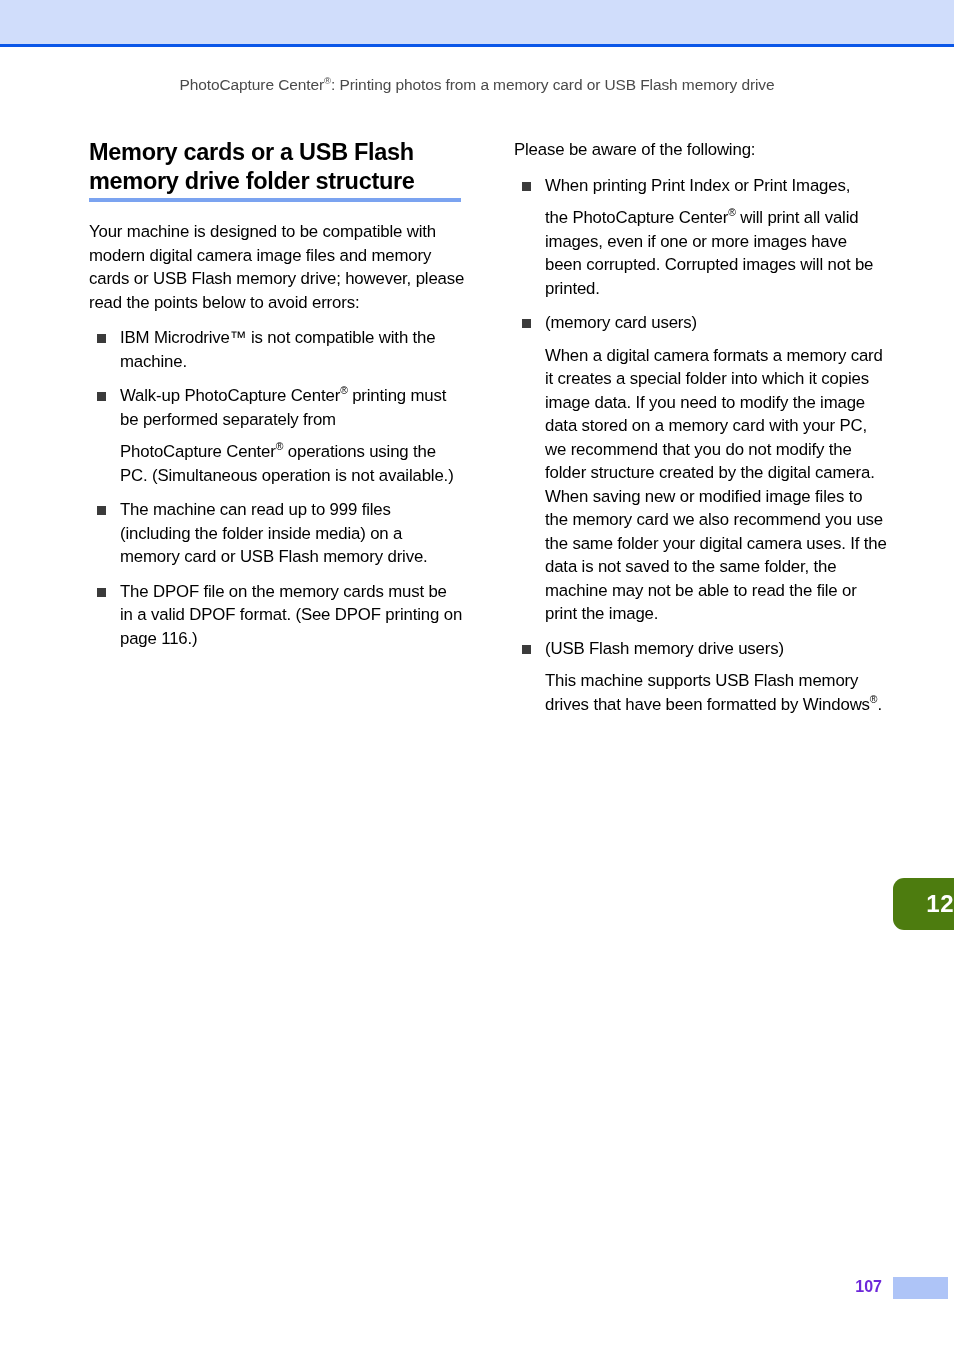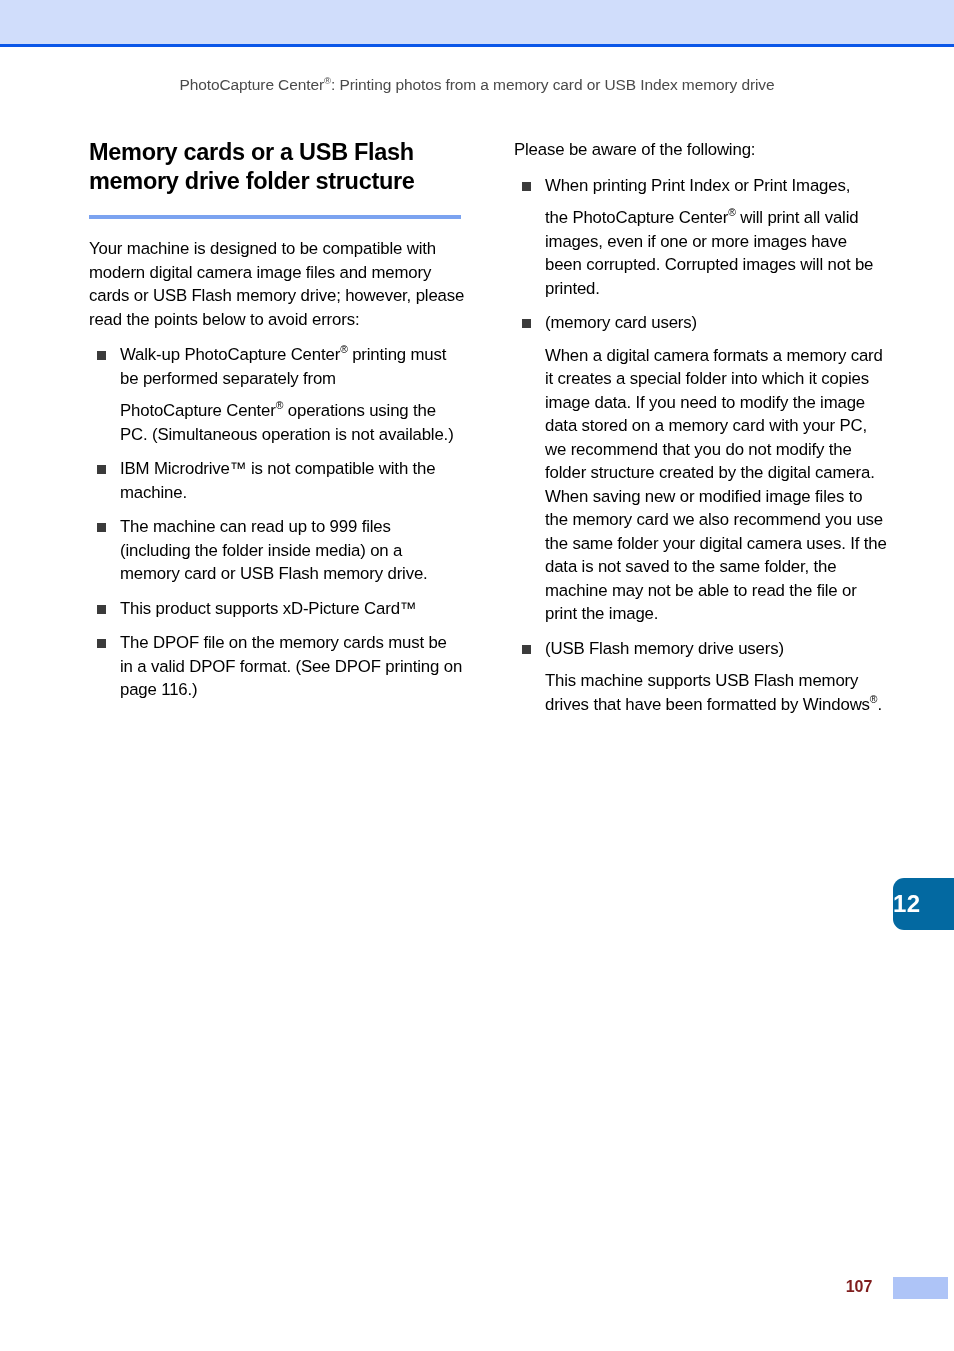--- a/index.html
+++ b/index.html
@@ -64,21 +64,21 @@
     left: 514px;
     width: 378px;
   }
 
   
   .section-heading {
     font-size: 23.5px;
     font-weight: bold;
     line-height: 29px;
     letter-spacing: -0.3px;
-    margin: 0 0 19px 0;
+    margin: 0 0 2px 0;
     color: #000;
   }
   .heading-rule {
     width: 372px;
     height: 4px;
     background: #7ba3f0;
     margin: 0 0 18px 0;
   }
 
   .intro-para {
@@ -125,97 +125,96 @@
   }
   .italic { }
 
   
   .chapter-tab {
     position: absolute;
     left: 893px;
     top: 878px;
     width: 61px;
     height: 52px;
-    background: #0369a1;
+    background: #4d7c0f;
     border-radius: 11px 0 0 11px;
     color: #ffffff;
     font-size: 24px;
     font-weight: bold;
     display: flex;
     align-items: center;
-    justify-content: flex-start;
+    justify-content: flex-end;
     letter-spacing: 0.5px;
   }
 
   
   .footer-page-number {
     position: absolute;
     left: 836px;
     top: 1278px;
     width: 46px;
-    text-align: center;
+    text-align: right;
     font-size: 16px;
     font-weight: bold;
-    color: #7f1d1d;
+    color: #6d28d9;
   }
   .footer-block {
     position: absolute;
     left: 893px;
     top: 1277px;
     width: 55px;
     height: 22px;
     background: #aec4f7;
   }
 </style>
 </head>
 <body>
 
 <div class="header-band"></div>
 <div class="header-rule"></div>
 <div class="running-head">
-  <span>PhotoCapture Center</span><sup>®</sup><span>: Printing photos from a memory card or USB Index memory drive</span>
+  <span>PhotoCapture Center</span><sup>®</sup><span>: Printing photos from a memory card or USB Flash memory drive</span>
 </div>
 
 <div class="page-body">
 
   <div class="col col-left">
 
     <h1 class="section-heading">
       <span>Memory cards or a USB Flash</span><br>
       <span>memory drive folder structure</span>
     </h1>
     <div class="heading-rule"></div>
 
     <p class="intro-para">Your machine is designed to be compatible with modern digital camera image files and memory cards or USB Flash memory drive; however, please read the points below to avoid errors:</p>
 
     <ul class="bullets">
 
 
       <li>
         <span class="bullet-marker"></span>
+        <span>IBM Microdrive™ is not compatible with the machine.</span>
+      </li>
+
+      <li>
+        <span class="bullet-marker"></span>
         <span>Walk-up PhotoCapture Center</span><sup>®</sup><span> printing must be performed separately from</span>
         <div class="sub-para">
           <span>PhotoCapture Center</span><sup>®</sup><span> operations using the PC. (Simultaneous operation is not available.)</span>
         </div>
       </li>
 
       <li>
         <span class="bullet-marker"></span>
-        <span>IBM Microdrive™ is not compatible with the machine.</span>
-      </li>
-
-      <li>
-        <span class="bullet-marker"></span>
         <span>The machine can read up to 999 files (including the folder inside media) on a memory card or USB Flash memory drive.</span>
       </li>
 
 
       <li>
         <span class="bullet-marker"></span>
-        <span>This product supports xD-Picture Card™</span>
       </li>
 
       <li>
         <span class="bullet-marker"></span>
         <span>The DPOF file on the memory cards must be in a valid DPOF format. (See </span><span class="italic">DPOF printing</span><span> on page 116.)</span>
       </li>
 
     </ul>
   </div>
 

